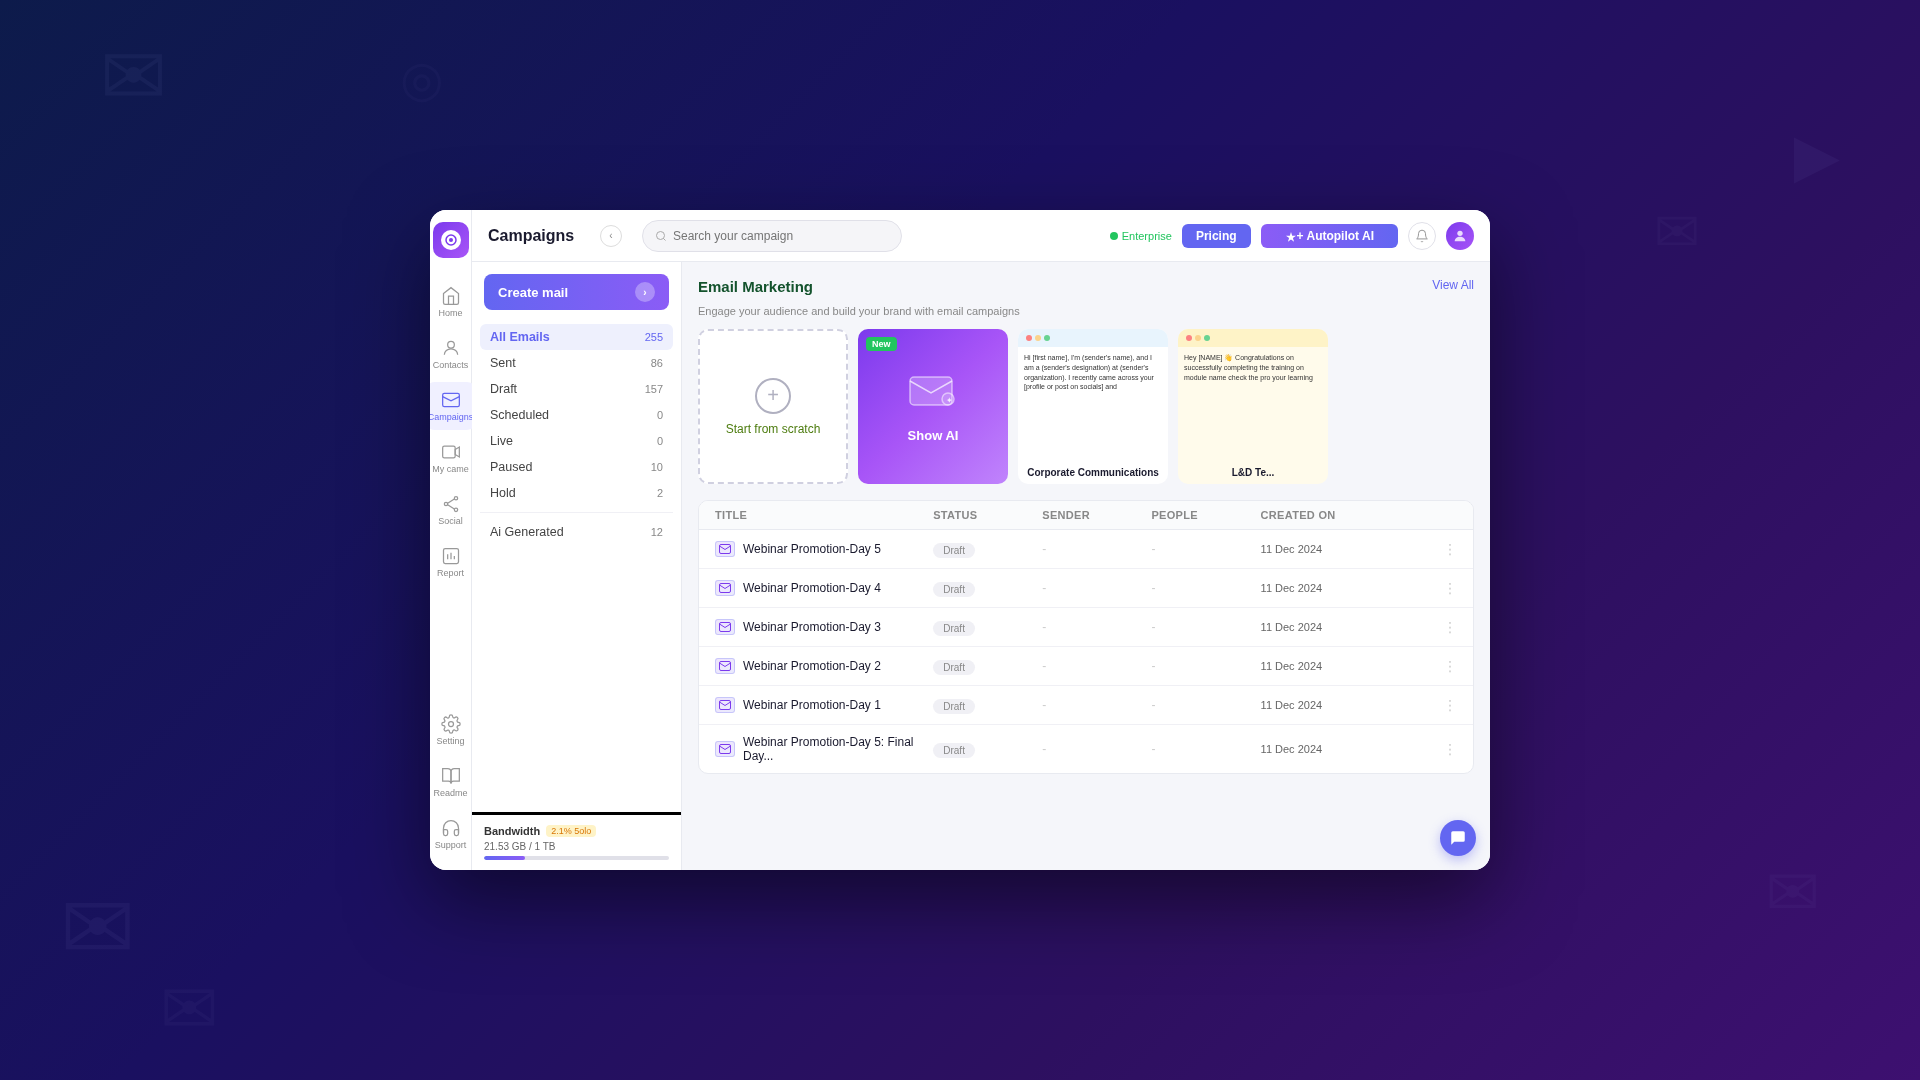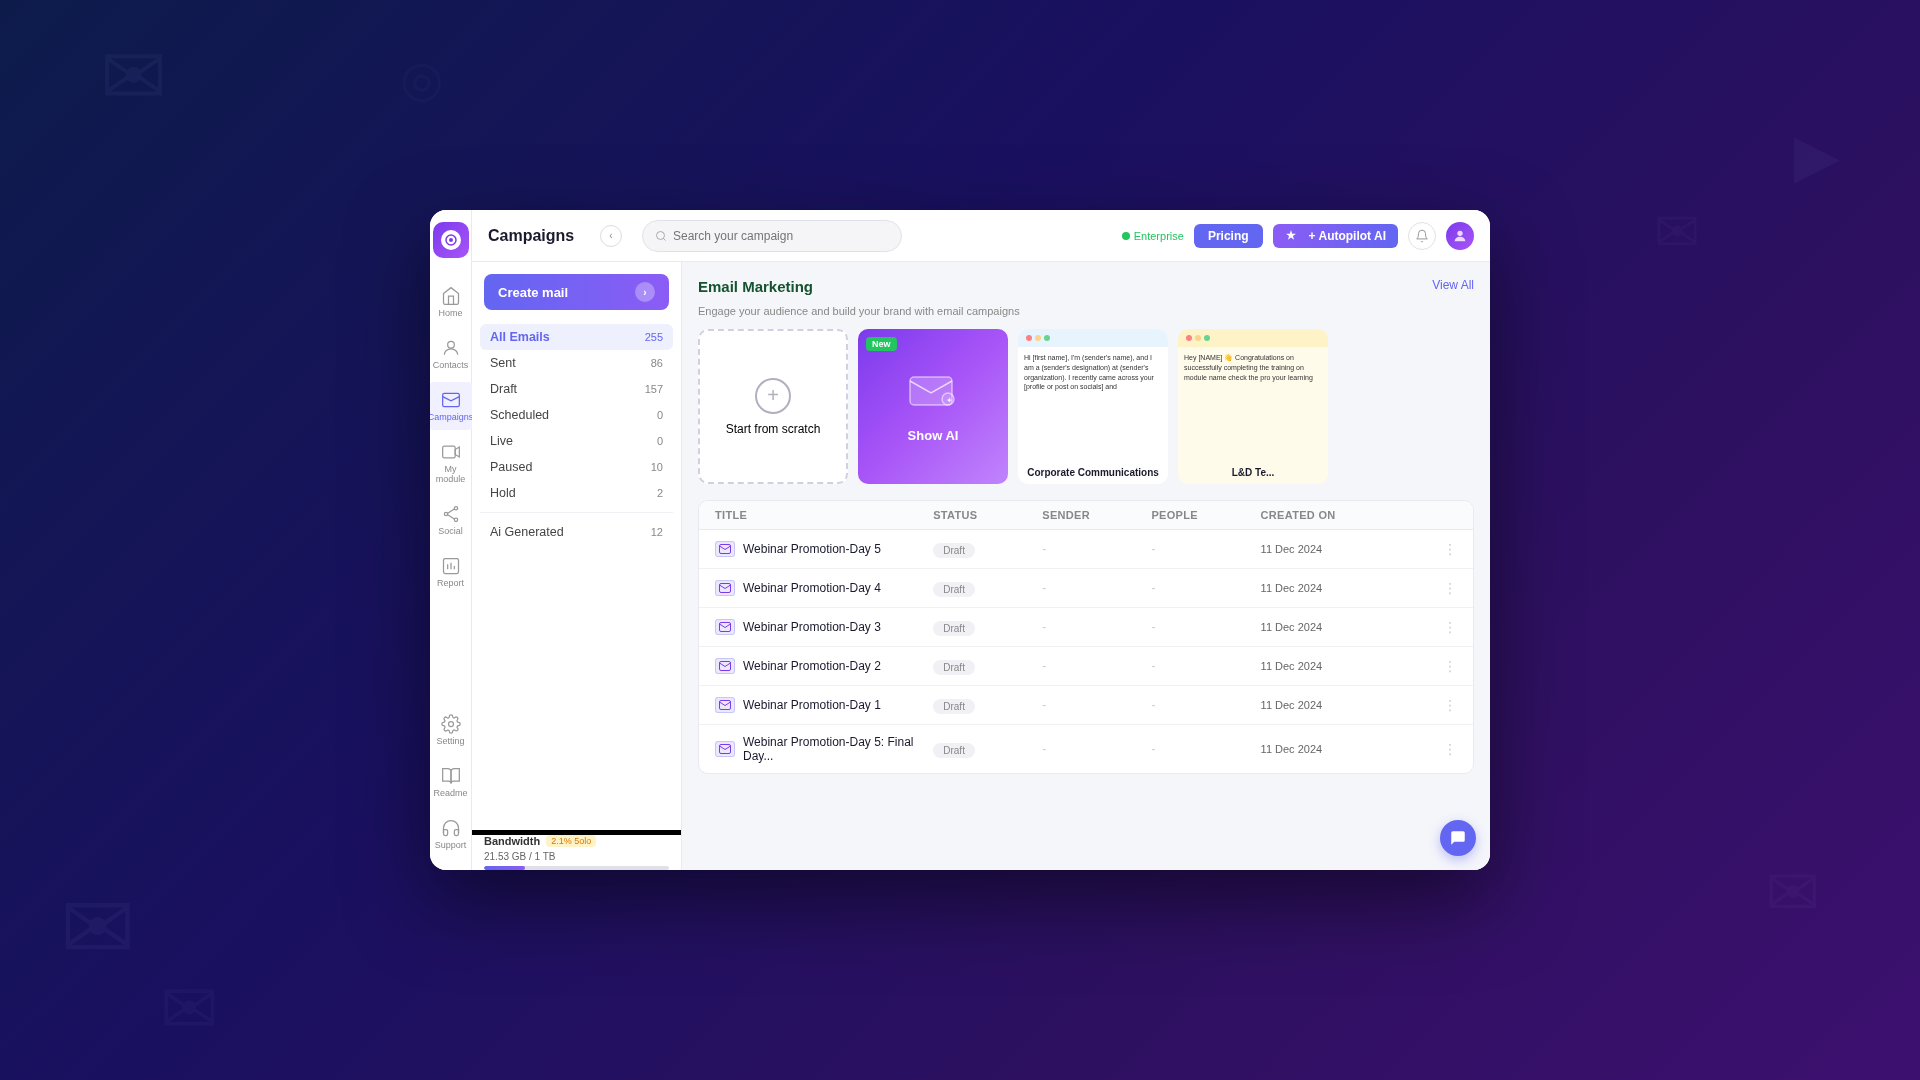--- a/index.html
+++ b/index.html
@@ -177,31 +177,31 @@
       padding: 5px 14px;
       background: #6366f1;
       color: #fff;
       border: none;
       border-radius: 6px;
       font-size: 12px;
       font-weight: 600;
       cursor: pointer;
     }
     .autopilot-btn {
-      padding: 5px 12px;
+      padding: 5px 24px;
       background: linear-gradient(90deg, #8b5cf6, #6366f1);
       color: #fff;
       border: none;
       border-radius: 6px;
       font-size: 12px;
       font-weight: 600;
       cursor: pointer;
       display: flex;
-      align-items: flex-start;
-      gap: 12px;
+      align-items: flex-end;
+      gap: 0;
     }
     .notif-btn {
       width: 28px;
       height: 28px;
       border: 1px solid #e0e0e8;
       border-radius: 50%;
       display: flex;
       align-items: center;
       justify-content: center;
       cursor: pointer;
@@ -282,22 +282,22 @@
     .nav-item-count {
       font-size: 11px;
       color: #888;
       font-weight: 500;
     }
     .nav-item.active .nav-item-count { color: #6366f1; }
     .nav-divider { height: 1px; background: #f0f0f5; margin: 6px 0; }
 
     .bandwidth-section {
       margin-top: auto;
-      padding: 0 12px;
-      border-top: 5px solid #000000;
+      padding: 10px 12px;
+      border-top: 3px solid #000000;
     }
     .bandwidth-title {
       font-size: 11px;
       font-weight: 600;
       color: #333;
       display: flex;
       align-items: center;
       gap: 6px;
       margin-bottom: 4px;
     }
@@ -390,21 +390,21 @@
       border: 2px solid #b0b0c0;
       border-radius: 50%;
       display: flex;
       align-items: center;
       justify-content: center;
       font-size: 20px;
       color: #b0b0c0;
     }
     .scratch-label {
       font-size: 12px;
-      color: #000000;
+      color: #4d7c0f;
       font-weight: 500;
     }
     .template-card.ai {
       background: linear-gradient(135deg, #7c3aed 0%, #a855f7 50%, #c084fc 100%);
       display: flex;
       flex-direction: column;
       align-items: center;
       justify-content: center;
       gap: 8px;
     }
@@ -596,21 +596,21 @@
             <rect x="2" y="4" width="20" height="16" rx="2" stroke="#6366f1" stroke-width="1.5"></rect>
             <polyline points="2 8 12 13 22 8" stroke="#6366f1" stroke-width="1.5"></polyline>
           </svg>
         <span class="sidebar-item-label">Campaigns</span>
       </div>
       <div class="sidebar-item">
         <svg viewBox="0 0 24 24" fill="none">
             <rect x="2" y="5" width="15" height="14" rx="2" stroke="#999" stroke-width="1.5"></rect>
             <polygon points="17 9 22 6 22 18 17 15" stroke="#999" stroke-width="1.5"></polygon>
           </svg>
-        <span class="sidebar-item-label">My module</span>
+        <span class="sidebar-item-label">My came</span>
       </div>
       <div class="sidebar-item">
         <svg viewBox="0 0 24 24" fill="none">
             <circle cx="18" cy="5" r="2" stroke="#999" stroke-width="1.5"></circle>
             <circle cx="6" cy="12" r="2" stroke="#999" stroke-width="1.5"></circle>
             <circle cx="18" cy="19" r="2" stroke="#999" stroke-width="1.5"></circle>
             <line x1="8" y1="11" x2="16" y2="6" stroke="#999" stroke-width="1.5"></line>
             <line x1="8" y1="13" x2="16" y2="18" stroke="#999" stroke-width="1.5"></line>
           </svg>
         <span class="sidebar-item-label">Social</span>

